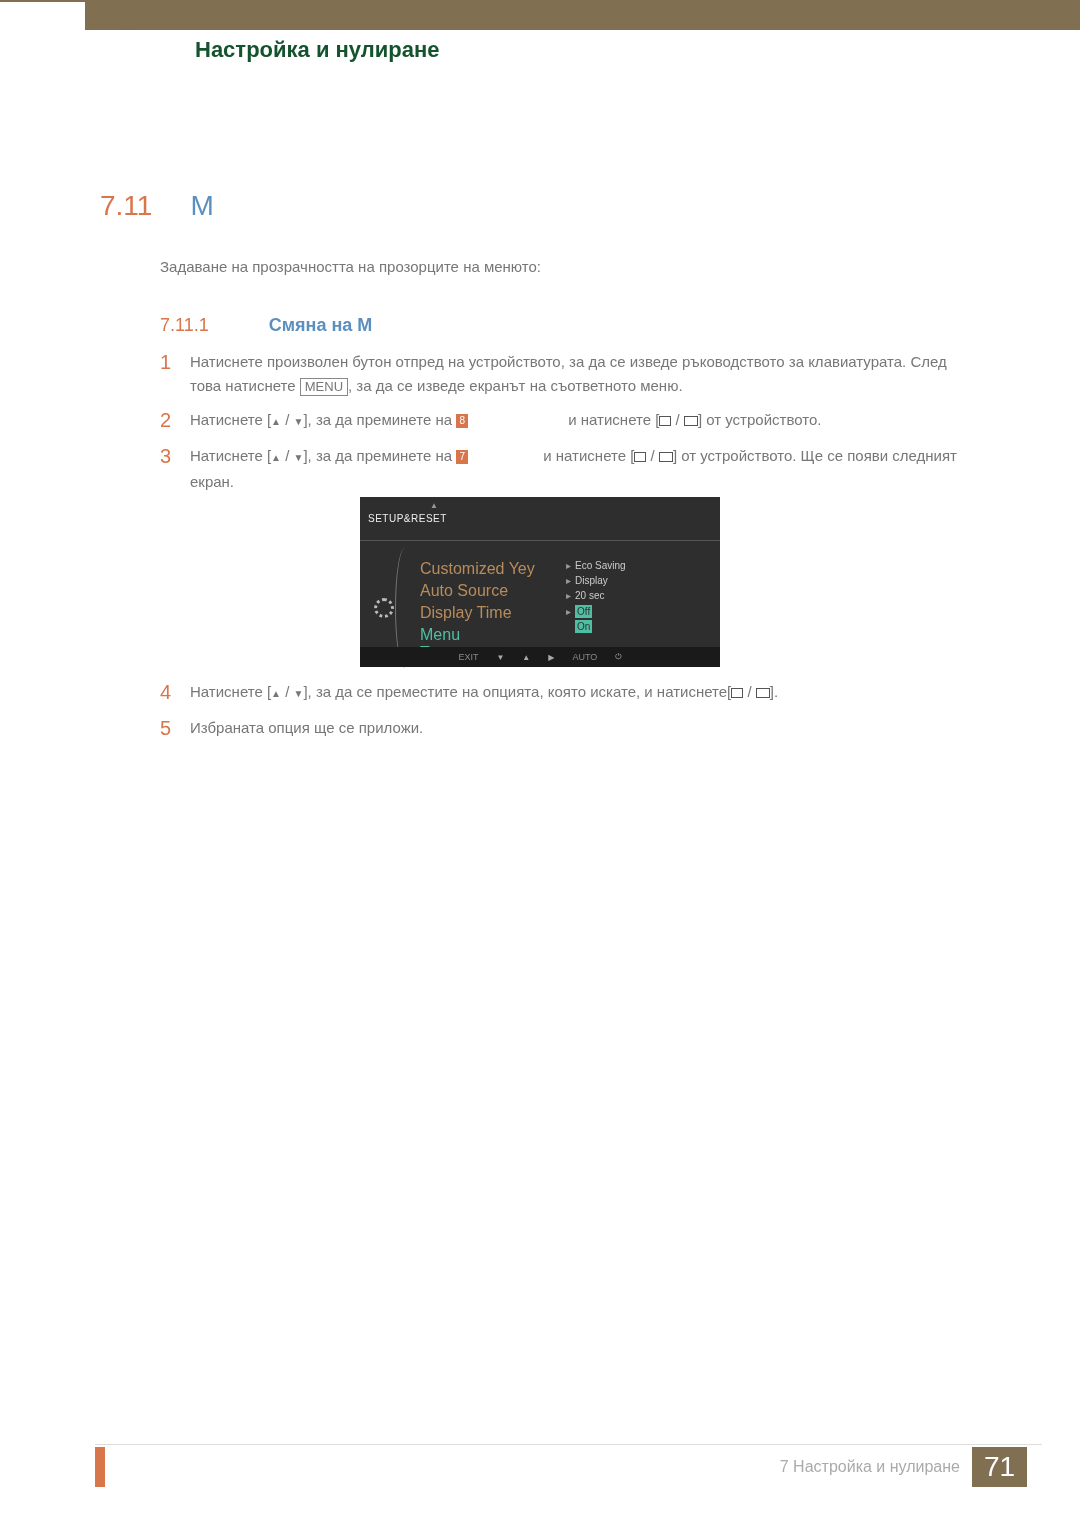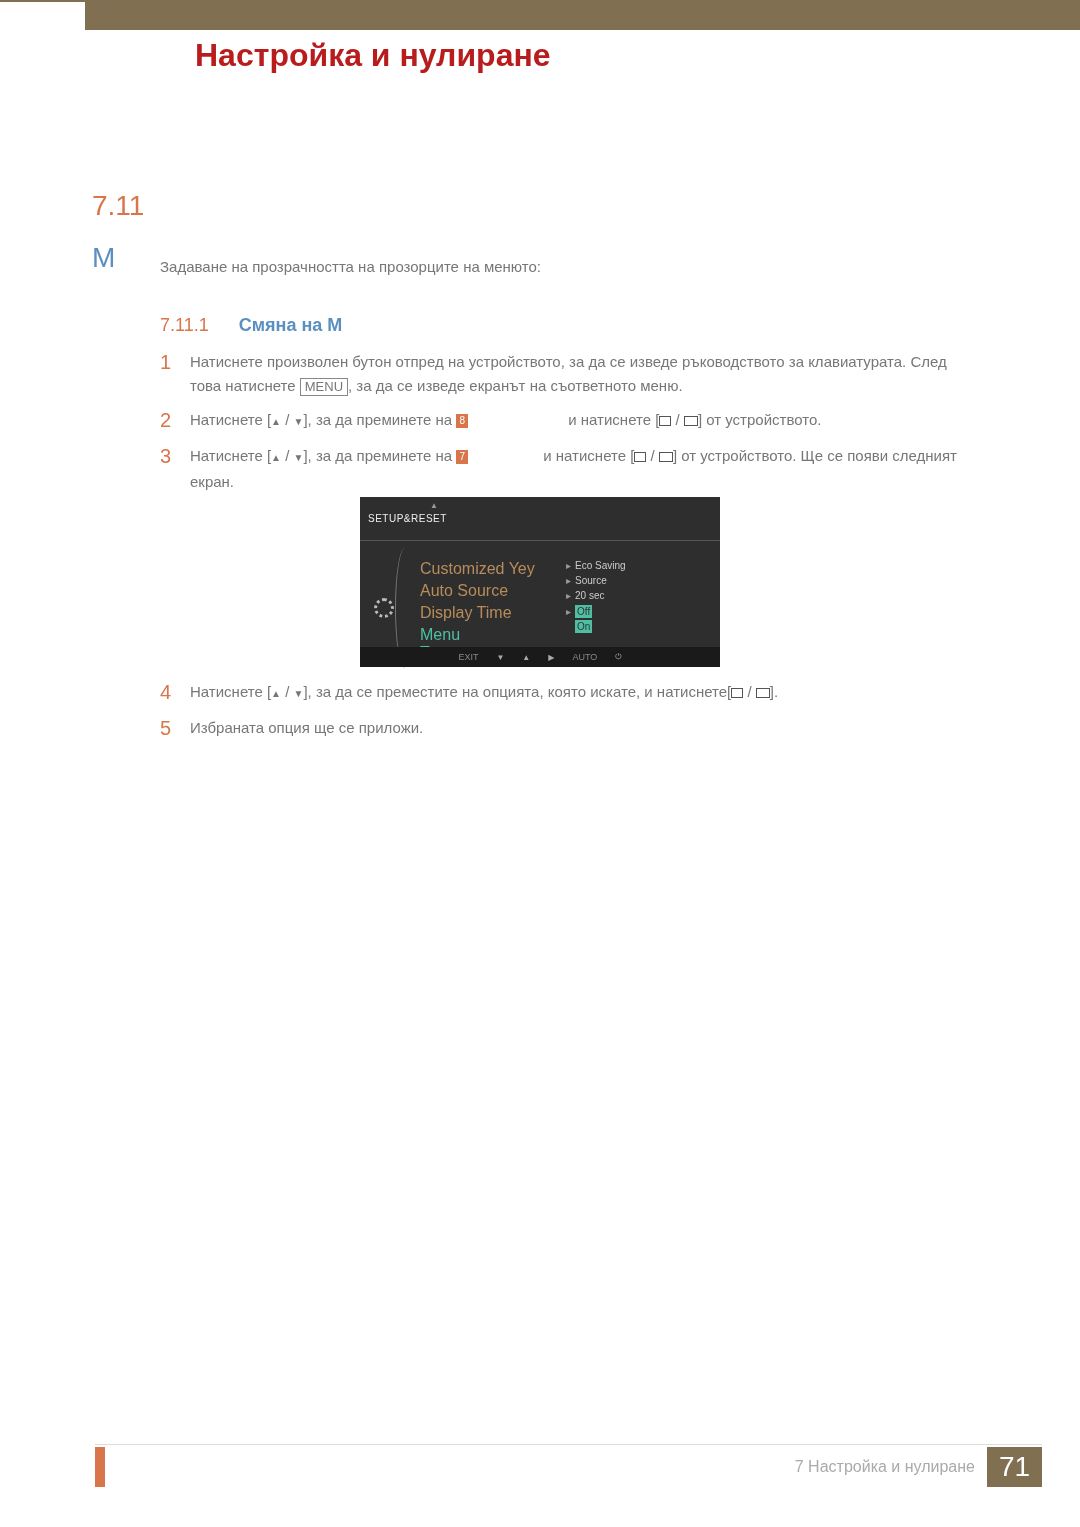--- a/index.html
+++ b/index.html
@@ -32,42 +32,41 @@
     font-size: 90px;
     font-weight: bold;
     color: #816f52;
     opacity: 0.7;
     z-index: 0;
   }
   .chapter-title {
     position: absolute;
     top: 35px;
     left: 190px;
-    font-size: 32px;
+    font-size: 22px;
     font-weight: bold;
-    color: #b91c1c;
+    color: #14532d;
     z-index: 2;
     background: #fff;
     padding: 2px 5px;
   }
   .whitecover {
     position:absolute;
     top:30px; left:85px;
     width: 900px; height: 60px;
     background:#fff;
     z-index:1;
   }
   .section-row {
     position: absolute;
     top: 190px;
-    left: 92px;
+    left: 100px;
     display: flex;
     align-items: baseline;
-    gap: 20px;
-    flex-direction: column;
+    gap: 38px;
   }
   .section-num {
     font-size: 28px;
     color: #d9754a;
   }
   .section-title-garbled {
     font-size: 28px;
     color: #5b8fbf;
     font-weight: 500;
   }
@@ -80,21 +79,21 @@
   }
   .subsection-row {
     position: absolute;
     top: 315px;
     left: 160px;
     display: flex;
     align-items: baseline;
     gap: 30px;
   }
   .subsection-num { font-size: 18px; color: #d9754a; }
-  .subsection-title { font-size: 18px; color: #5b8fbf; font-weight: bold; }
+  .subsection-title { font-size: 18px; color: #5b8fbf; font-weight: bold; margin-left: 30px; }
   .steps {
     position: absolute;
     top: 350px;
     left: 160px;
     width: 820px;
   }
   .step-row {
     display: flex;
     margin-bottom: 10px;
     line-height: 24px;
@@ -241,21 +240,21 @@
     top: 680px;
     left: 160px;
     width: 820px;
   }
 
   
   .footer-bar {
     position: absolute;
     bottom: 40px;
     left: 95px;
-    right: 38px;
+    right: 53px;
     height: 40px;
     display: flex;
     align-items: center;
   }
   .footer-line {
     position: absolute;
     bottom: 82px;
     left: 95px;
     right: 38px;
     height: 1px;
@@ -340,21 +339,21 @@
       <div class="gear-icon"></div>
     </div>
     <div class="osd-list">
       <div>Customized Yey</div>
       <div>Auto Source</div>
       <div>Display Time</div>
       <div class="highlight">Menu Transparency</div>
     </div>
     <div class="osd-values">
       <div><span class="gt">▸</span><span>Eco Saving</span></div>
-      <div><span class="gt">▸</span><span>Source</span></div>
+      <div><span class="gt">▸</span><span>Display</span></div>
       <div><span class="gt">▸</span><span>20 sec</span></div>
       <div><span class="gt">▸</span><span class="osd-sel">Off</span></div>
       <div style="padding-top:0;"><span style="visibility:hidden;" class="gt">▸</span><span class="osd-sel">On</span></div>
     </div>
   </div>
   <div class="osd-footer">
     <span>EXIT</span>
     <span class="icon">▼</span>
     <span class="icon">▲</span>
     <span class="icon">▶</span>

